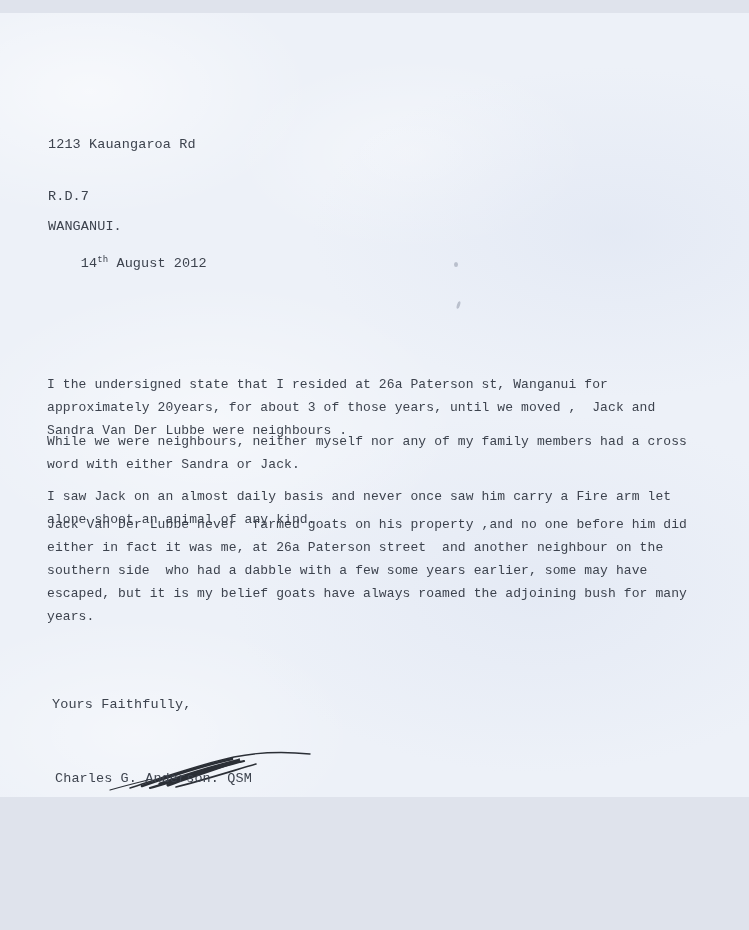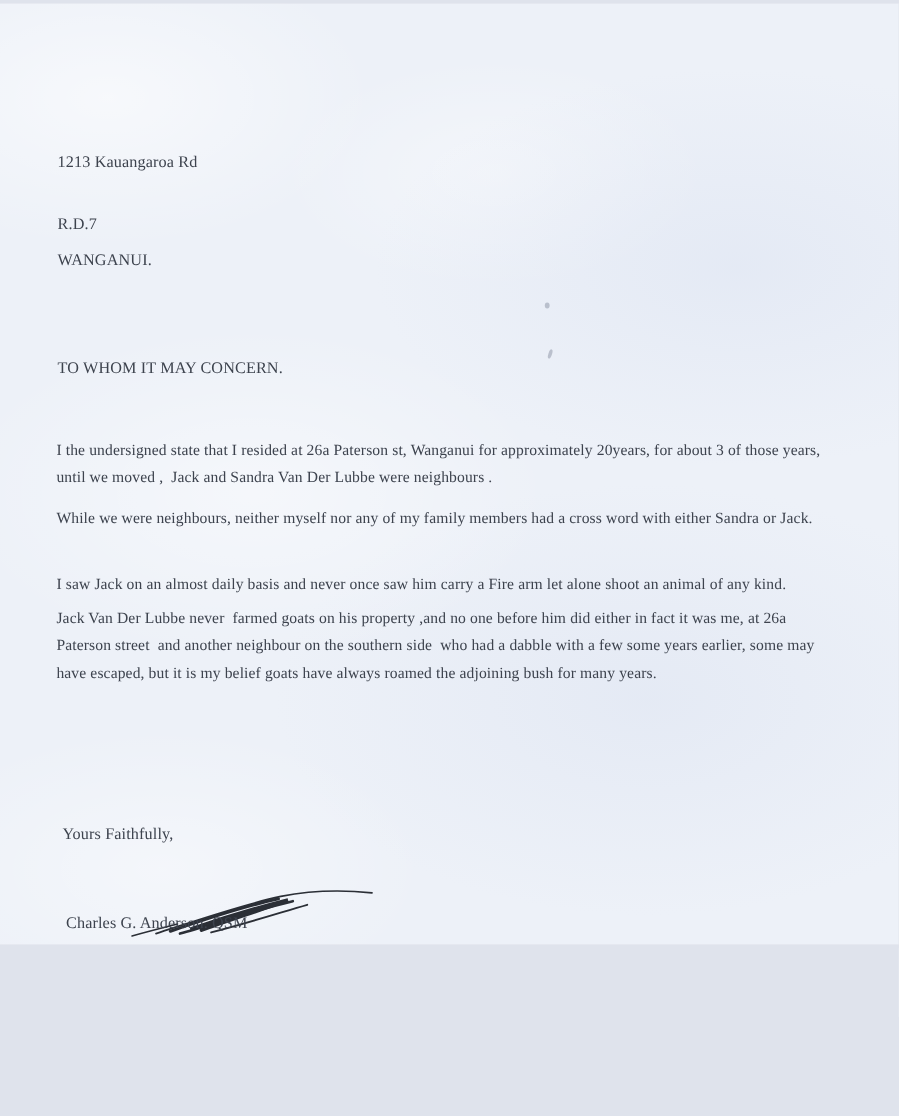--- a/index.html
+++ b/index.html
@@ -4,31 +4,31 @@
 <style>
   html, body {
     margin: 0;
     padding: 0;
     background: #dfe3ec;
   }
   .page {
     position: relative;
     width: 749px;
     height: 784px;
-    margin: 3px auto;
+    margin: 13px auto;
     overflow: hidden;
     background-color: #edf1f8;
     background-image:
       radial-gradient(ellipse 320px 180px at 12% 10%, rgba(255,255,255,0.55), transparent 70%),
       radial-gradient(ellipse 420px 230px at 82% 28%, rgba(221,228,242,0.55), transparent 72%),
       radial-gradient(ellipse 360px 200px at 28% 52%, rgba(255,255,255,0.45), transparent 70%),
       radial-gradient(ellipse 430px 250px at 72% 74%, rgba(220,227,241,0.5), transparent 72%),
       radial-gradient(ellipse 320px 170px at 18% 92%, rgba(255,255,255,0.4), transparent 70%),
       radial-gradient(ellipse 260px 140px at 55% 18%, rgba(255,255,255,0.35), transparent 70%);
-    font-family: Liberation Serif, serif;
+    font-family: Liberation Mono, monospace;
     color: #3d434e;
   }
   .abs { position: absolute; }
   .line {
     font-size: 13.5px;
     letter-spacing: 0.1px;
     white-space: pre-wrap;
   }
   .para {
     margin: 0;
@@ -58,22 +58,24 @@
 </style>
 </head>
 <body>
 
 <div class="page">
 
   <div class="abs line" style="left:48px; top:124px;">1213 Kauangaroa Rd</div>
   <div class="abs line" style="left:48px; top:176px;">R.D.7</div>
   <div class="abs line" style="left:48px; top:206px;">WANGANUI.</div>
 
+  <div class="abs line date" style="left:48px; top:228px;">
+    <span>14</span><sup>th</sup><span> August 2012</span>
+  </div>
 
-  <div class="abs line" style="left:48px; top:296px;">TO WHOM IT MAY CONCERN.</div>
 
   <p class="abs para" style="top:360px;">I the undersigned state that I resided at 26a Paterson st, Wanganui for approximately 20years, for about 3 of those years, until we moved ,  Jack and Sandra Van Der Lubbe were neighbours .</p>
 
   <p class="abs para" style="top:472px;">I saw Jack on an almost daily basis and never once saw him carry a Fire arm let alone shoot an animal of any kind.</p>
 
   <p class="abs para" style="top:417px;">While we were neighbours, neither myself nor any of my family members had a cross word with either Sandra or Jack.</p>
 
   <p class="abs para" style="top:500px;">Jack Van Der Lubbe never  farmed goats on his property ,and no one before him did either in fact it was me, at 26a Paterson street  and another neighbour on the southern side  who had a dabble with a few some years earlier, some may have escaped, but it is my belief goats have always roamed the adjoining bush for many years.</p>
 
 

